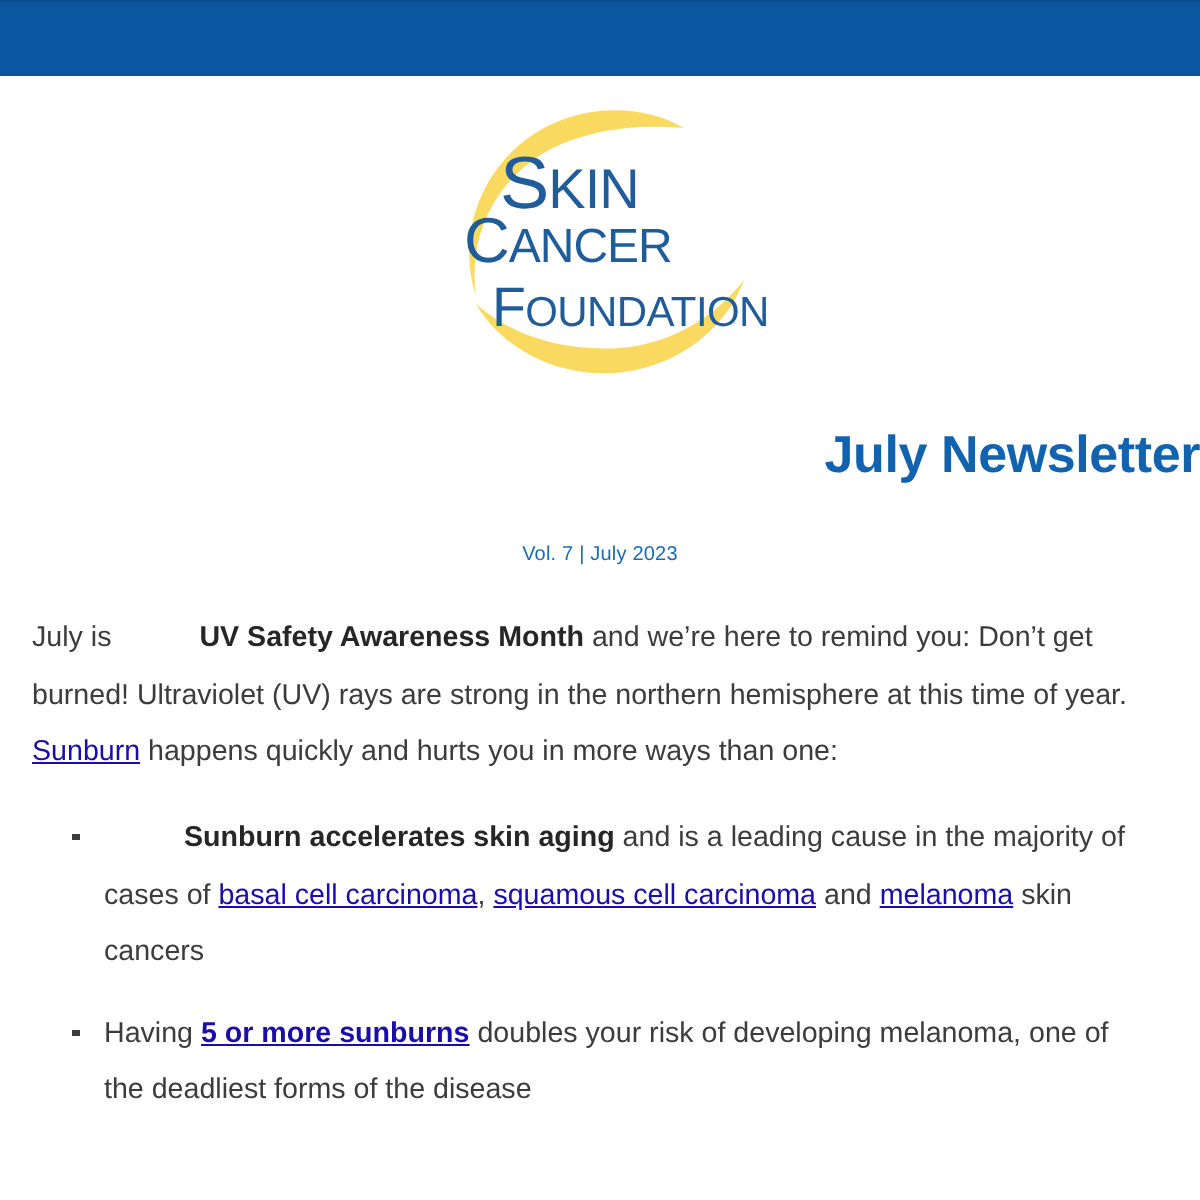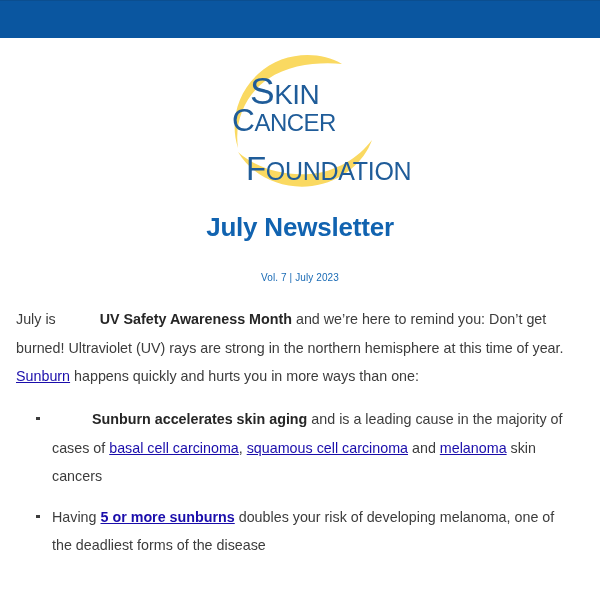--- a/index.html
+++ b/index.html
@@ -67,32 +67,31 @@
   }
   .wm-cancer {
     left: 10px;
     top: 57px;
     font-size: 24px;
     letter-spacing: -0.5px;
   }
   .wm-foundation {
     left: 24px;
     top: 92px;
-    font-size: 25px;
+    font-size: 21px;
     letter-spacing: -0.3px;
-    margin-top: 12px;
   }
   .cap {
     font-size: 1.32em;
     vertical-align: baseline;
   }
 
   
   .newsletter-title {
-    text-align: center;
+    text-align: right;
     color: #1163b0;
     font-size: 26px;
     font-weight: bold;
     line-height: 1.2;
     margin: 14px 0 0 0;
     letter-spacing: -0.2px;
   }
   .newsletter-sub {
     text-align: center;
     color: #1a6bb5;

